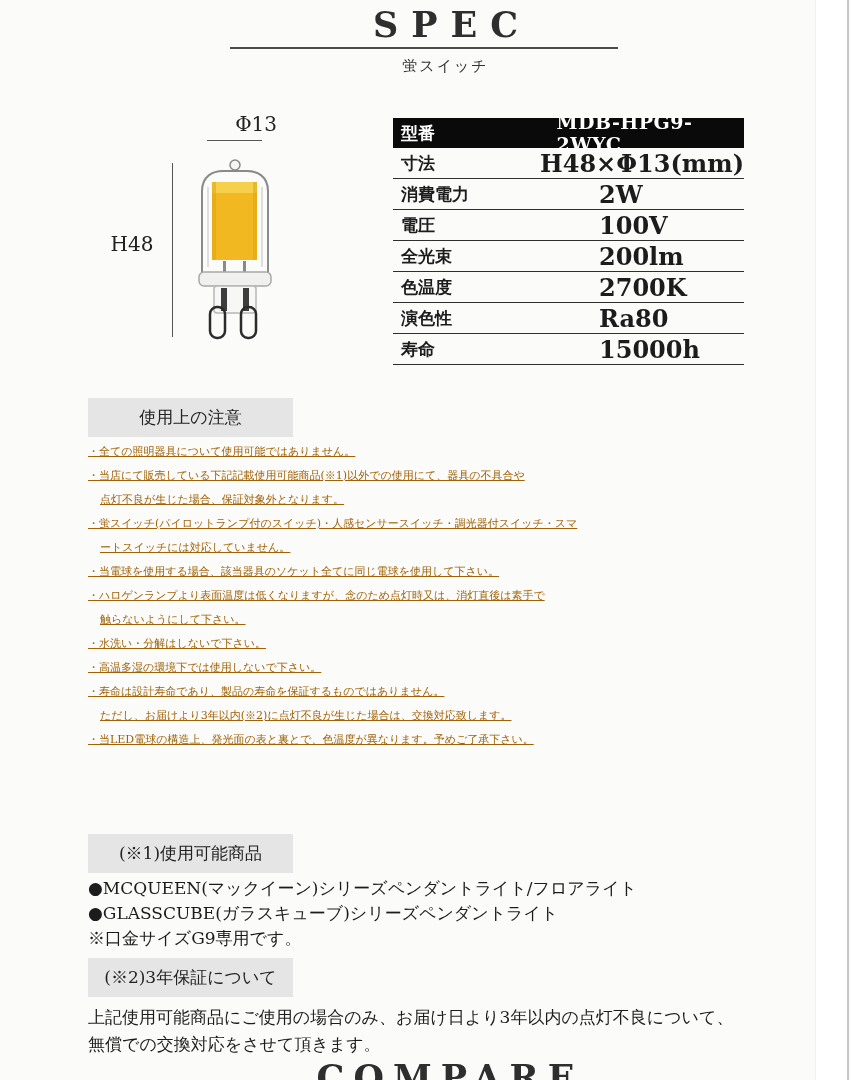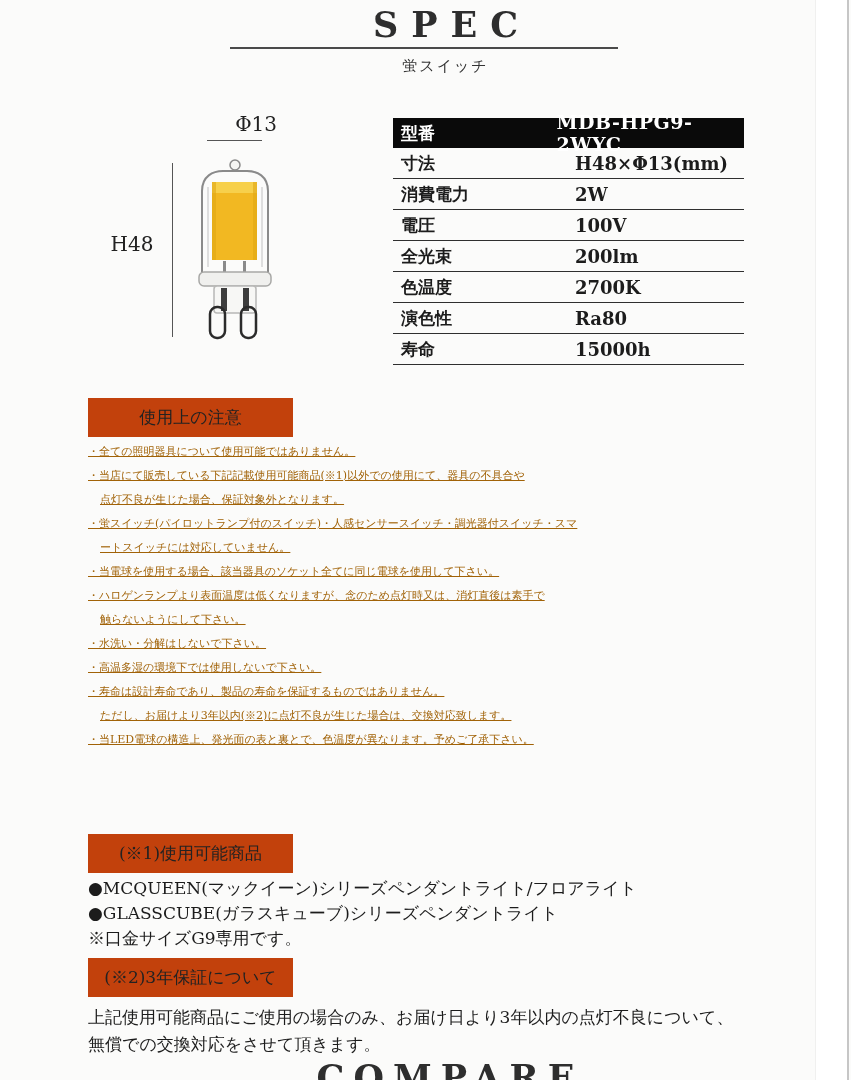--- a/index.html
+++ b/index.html
@@ -25,26 +25,26 @@
   .phi-label{position:absolute;top:112px;left:193px;width:84px;text-align:right;font-size:20px;color:#222;}
   .phi-line{position:absolute;top:140px;left:207px;width:55px;height:1px;background:#555;}
   .h-label{position:absolute;top:232px;left:100px;width:64px;text-align:center;font-size:20px;color:#222;}
   .h-line{position:absolute;top:163px;left:172px;width:1px;height:174px;background:#555;}
   .bulb-svg{position:absolute;top:155px;left:193px;}
 
   
   .spec-table{position:absolute;top:118px;left:393px;width:351px;}
   .spec-row{display:flex;align-items:center;height:30px;border-bottom:1px solid #2f2f2f;font-weight:bold;}
   .spec-row .lbl{width:182px;padding-left:8px;font-size:17px;box-sizing:border-box;}
-  .spec-row .val{font-size:18px;}
+  .spec-row .val{font-size:24px;margin-left:24px;}
   .spec-row.hdr{background:#0a0a0a;color:#ffffff;border-bottom:none;height:30px;align-items:center;}
   .spec-row.hdr .val{margin-left:auto;padding-right:8px;font-size:19px;letter-spacing:.5px;}
 
   
-  .sec-box{position:absolute;left:88px;width:205px;height:39px;background:#c2410c;
+  .sec-box{position:absolute;left:88px;width:205px;height:39px;background:#e5e5e5;
     display:flex;align-items:center;justify-content:center;font-size:17px;color:#222;}
   .box-notice{top:398px;}
   .box-products{top:834px;}
   .box-warranty{top:958px;}
 
   
   .notice-list{position:absolute;top:440px;left:88px;width:724px;}
   .notice-list div{white-space:pre-line;padding-left:12px;text-indent:-12px;
     font-size:11px;line-height:24px;color:#a16207;text-decoration:underline;}
 

